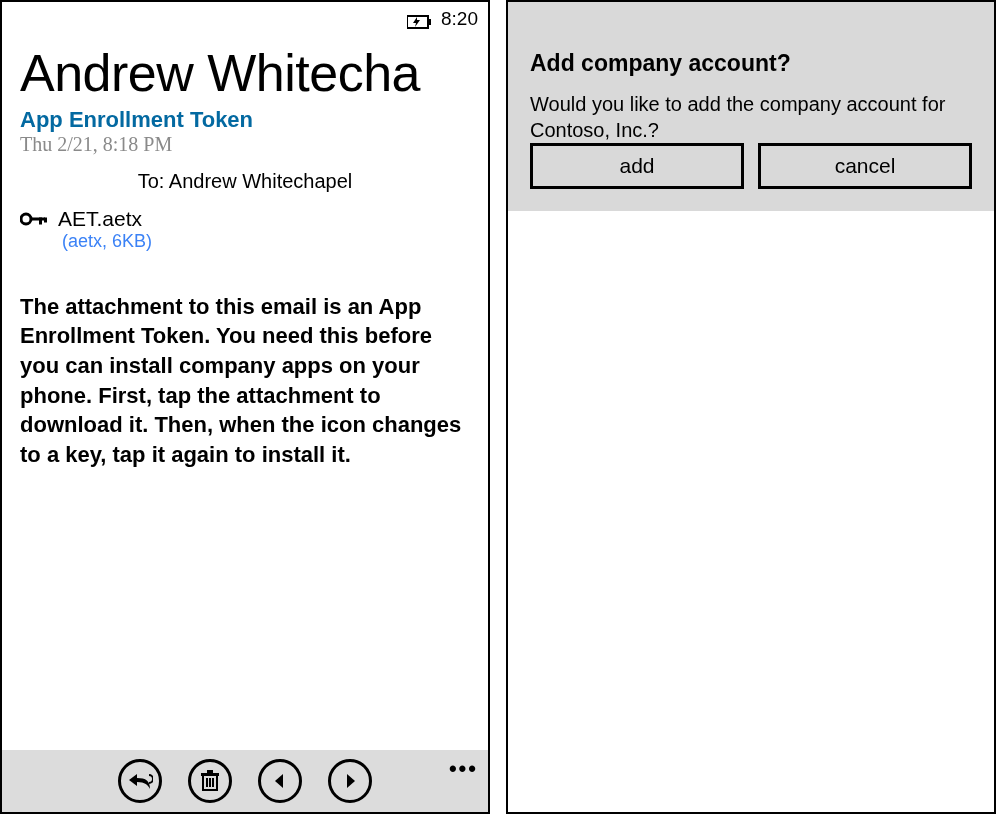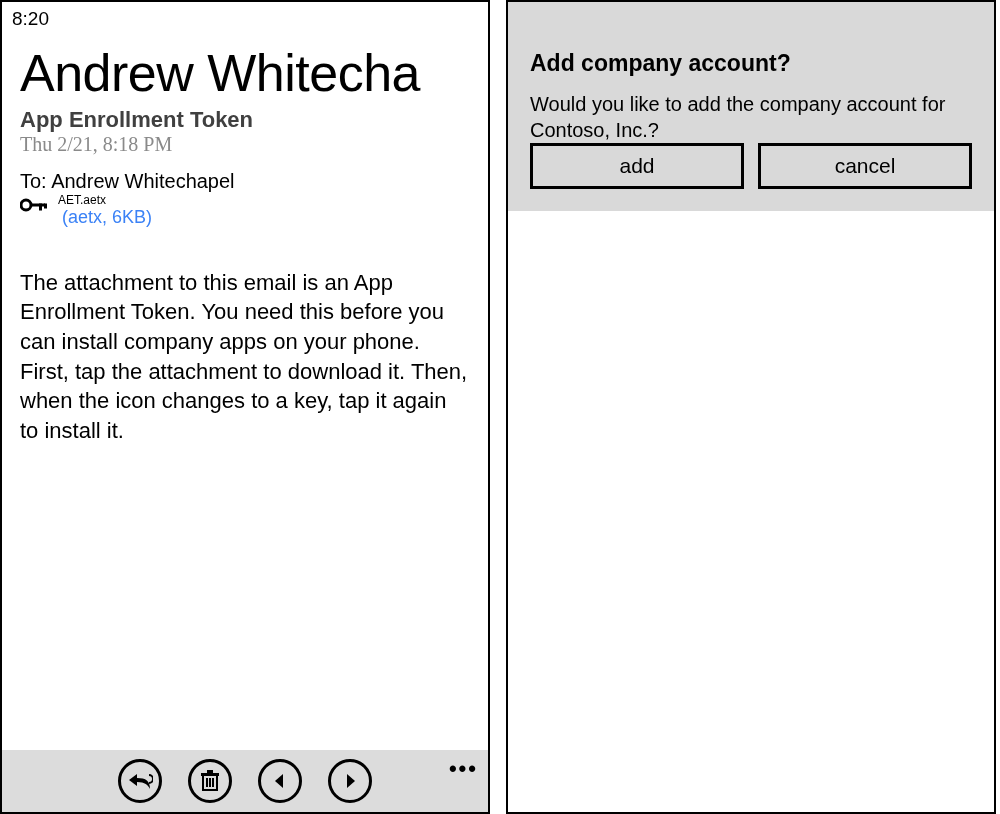--- a/index.html
+++ b/index.html
@@ -26,68 +26,69 @@
     overflow: hidden;
   }
   .phone.left { margin-right: 16px; }
   
   .statusbar {
     position: absolute;
     top: 0; left: 0; right: 0;
     height: 28px;
     display: flex;
     justify-content: flex-end;
-    align-items: flex-start;
+    align-items: flex-end;
     padding: 4px 10px 0 10px;
     gap: 8px;
     font-size: 19px;
     font-weight: 400;
-    flex-direction: column;
   }
   .statusbar.dark-bg { background: #d9d9d9; }
   .battery-icon svg { display:block; }
   
   .email-view { position:absolute; top:28px; left:0; right:0; bottom:62px; padding: 8px 18px 0 18px; overflow:hidden; }
   .sender {
     font-size: 52px;
     font-weight: 300;
     line-height: 1.05;
     white-space: nowrap;
     overflow: hidden;
     margin: 8px 0 6px 0;
     letter-spacing: -0.5px;
   }
   .subject {
-    color: #404040;
+    color: #0369a1;
     font-size: 22px;
     font-weight: 600;
     margin-bottom: 0px;
   }
   .date {
     color: #8a8a8a;
     font-size: 20px;
     margin-bottom: 14px;
     font-family: Liberation Serif, serif;
   }
   .to-line {
     font-size: 20px;
+    margin-bottom: 14px;
+    text-align: center;
   }
   .attach-row {
     display: flex;
     align-items: flex-start;
     gap: 10px;
     margin-bottom: 40px;
   }
   .key-icon { margin-top: 4px; }
-  .attach-name { font-size: 12px; }
+  .attach-name { font-size: 21px; }
   .attach-meta { color: #3b82f6; font-size: 18px; margin-left: 4px; }
   .body-text {
     font-size: 22px;
     line-height: 1.35;
-    font-weight: 400;
+    font-weight: 700;
   }
   
   .appbar {
     position: absolute;
     left:0; right:0; bottom:0;
     height: 62px;
     background: #dcdcdc;
     display: flex;
     align-items: center;
     justify-content: center;

